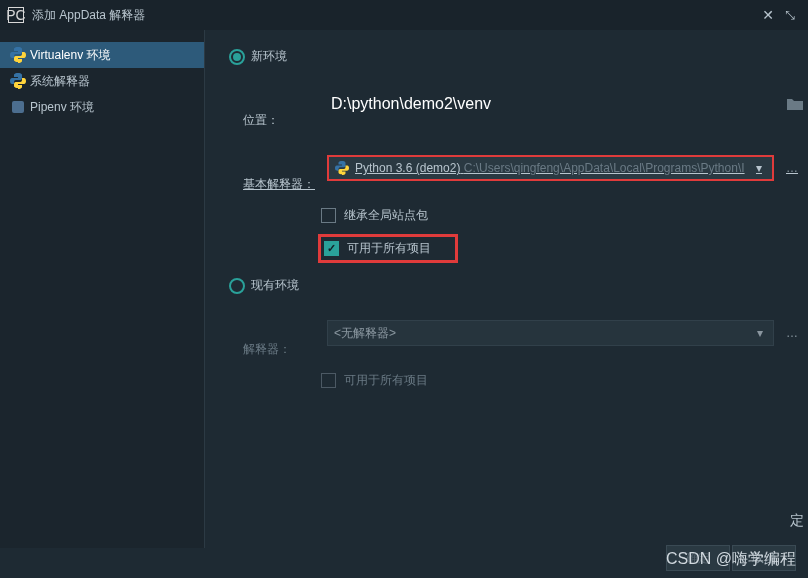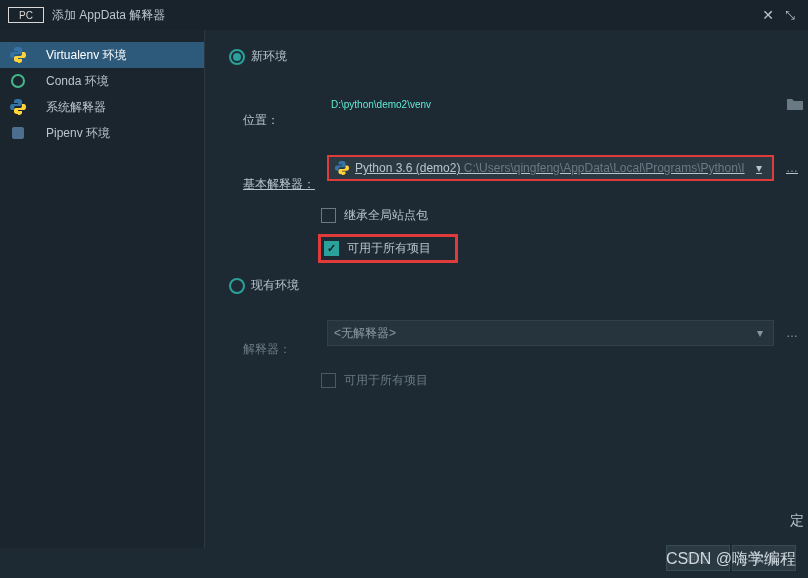--- a/index.html
+++ b/index.html
@@ -1,34 +1,34 @@
 <!DOCTYPE html>
 <html><head>
 <meta charset="utf-8">
 <style>
   * { box-sizing: border-box; margin: 0; padding: 0; font-family: "Segoe UI", "Microsoft YaHei", sans-serif; }
   body { width: 808px; height: 578px; background: #1e2a33; color: #b8c5ce; font-size: 12px; overflow: hidden; position: relative; }
   .titlebar { height: 30px; display: flex; align-items: center; padding: 0 8px; background: #19232b; }
-  .titlebar .logo { width: 36px; height: 16px; border: 1px solid #d8d8d8; display: flex; align-items: center; justify-content: center; font-size: 10px; color: #d8d8d8; margin-right: 8px; }
+  .titlebar .logo { width: 16px; height: 16px; border: 1px solid #d8d8d8; display: flex; align-items: center; justify-content: center; font-size: 14px; color: #d8d8d8; margin-right: 8px; }
   .titlebar .title { flex: 1; color: #b8c5ce; }
   .titlebar .close { width: 24px; text-align: center; font-size: 14px; color: #b8c5ce; cursor: pointer; }
   .titlebar .extra { width: 20px; text-align: center; color: #b8c5ce; }
   .body { display: flex; height: calc(100% - 60px); }
   .sidebar { width: 205px; background: #1b252d; padding-top: 12px; border-right: 1px solid #2c3a44; }
-  .sidebar .item { display: flex; align-items: center; height: 26px; padding: 0 10px; gap: 20px; cursor: pointer; }
+  .sidebar .item { display: flex; align-items: center; height: 26px; padding: 0 10px; gap: 4px; cursor: pointer; }
   .sidebar .item.selected { background: #2d5a7a; color: #fff; }
   .sidebar .icon { width: 16px; height: 16px; display: inline-flex; align-items: center; justify-content: center; }
   .content { flex: 1; padding: 18px 4px 18px 24px; position: relative; }
   .row { display: flex; align-items: center; margin-bottom: 14px; gap: 6px; }
   .radio { width: 16px; height: 16px; border-radius: 50%; border: 2px solid #2aa19a; display: inline-flex; align-items: center; justify-content: center; cursor: pointer; }
   .radio.checked::after { content:""; width: 8px; height: 8px; border-radius: 50%; background: #2aa19a; }
   .label-col { width: 78px; color: #b8c5ce; margin-top: 33px; }
   .label-col.dim { color: #6a7a85; }
   .input-wrap { flex: 1; display: flex; align-items: center; gap: 6px; }
-  .text-input { flex: 1; height: 24px; background: transparent; border: none; color: #5eead4; padding: 0 4px; font-size: 10px; }
+  .text-input { flex: 1; height: 24px; background: transparent; border: none; color: #ffffff; padding: 0 4px; font-size: 16px; }
   .folder-icon { width: 18px; height: 14px; color: #6a7a85; cursor: pointer; }
   .dropdown { flex: 1; height: 26px; background: #2a3942; border: 1px solid #3a4a54; display: flex; align-items: center; padding: 0 6px; cursor: pointer; position: relative; }
   .dropdown.highlight { border: 2px solid #e03b3b; }
   .dropdown .py-icon { width: 14px; height: 14px; margin-right: 6px; }
   .dropdown .dd-text { flex: 1; white-space: nowrap; overflow: hidden; color: #b8c5ce; }
   .dropdown .dd-path { color: #6a7a85; }
   .dropdown .caret { color: #b8c5ce; padding: 0 4px; }
   .ellipsis-btn { color: #8a98a1; padding: 0 6px; cursor: pointer; }
   .checkbox-row { display: flex; align-items: center; margin-left: 92px; margin-bottom: 10px; gap: 8px; }
   .checkbox-row.dim { color: #6a7a85; }
@@ -56,28 +56,20 @@
 <div class="body">
   <div class="sidebar">
     <div class="item selected">
       <span class="icon">
         <svg viewBox="0 0 16 16" width="16" height="16">
             <path fill="#3572A5" d="M8 0C4 0 4 2 4 2v2h4v1H2S0 5 0 8s2 3 2 3h2V9s0-2 2-2h4s2 0 2-2V2s0-2-4-2z"></path>
             <path fill="#FFD43B" d="M8 16c4 0 4-2 4-2v-2H8v-1h6s2 0 2-3-2-3-2-3h-2v2s0 2-2 2H6s-2 0-2 2v2s0 2 4 2z"></path>
           </svg>
       </span>
       <span>Virtualenv 环境</span>
-    </div>
-    <div class="item">
-      <span class="icon">
-        <svg viewBox="0 0 16 16" width="16" height="16">
-            <circle cx="8" cy="8" r="6" fill="none" stroke="#44b78b" stroke-width="2"></circle>
-          </svg>
-      </span>
-      <span>Conda 环境</span>
     </div>
     <div class="item">
       <span class="icon">
         <svg viewBox="0 0 16 16" width="16" height="16">
             <path fill="#3572A5" d="M8 0C4 0 4 2 4 2v2h4v1H2S0 5 0 8s2 3 2 3h2V9s0-2 2-2h4s2 0 2-2V2s0-2-4-2z"></path>
             <path fill="#FFD43B" d="M8 16c4 0 4-2 4-2v-2H8v-1h6s2 0 2-3-2-3-2-3h-2v2s0 2-2 2H6s-2 0-2 2v2s0 2 4 2z"></path>
           </svg>
       </span>
       <span>系统解释器</span>
     </div>

